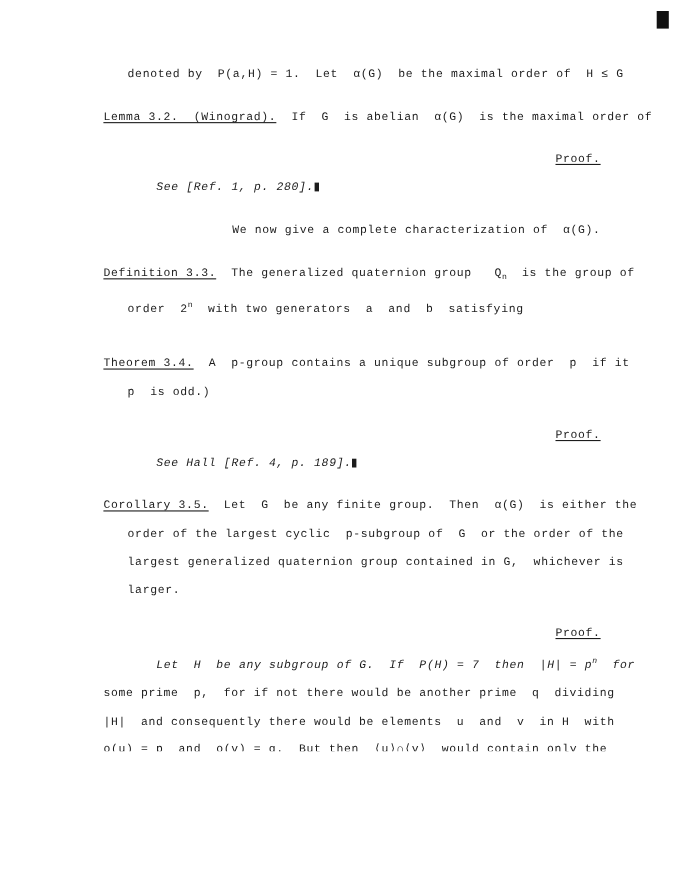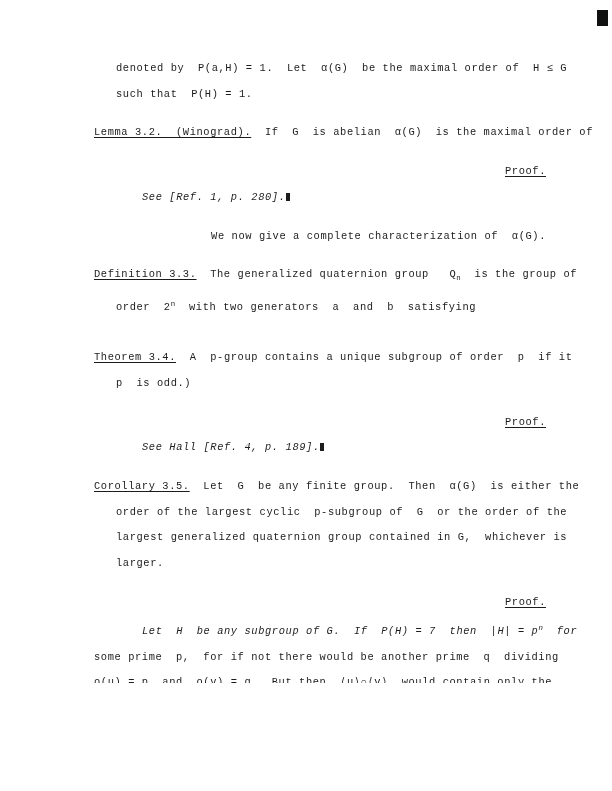--- a/index.html
+++ b/index.html
@@ -81,21 +81,20 @@
 </head>
 <body>
 
 <div class="page">
 
   <div class="corner-mark"></div>
 
   <div class="content">
 
     <div class="line indent2">denoted by  P(a,H) = 1.  Let  α(G)  be the maximal order of  H ≤ G</div>
-    <div class="line indent2">such that  P(H) = 1.</div>
 
     <div class="gap-md"></div>
     <div class="line indent1"><span class="u">Lemma 3.2.  (Winograd).</span><span>  If  G  is abelian  α(G)  is the maximal order of</span></div>
 
     <div class="gap-md"></div>
     <div class="line indent1"><span class="u">Proof.</span></div>
 
     <div class="line indent3"><span>See [Ref. 1, p. 280].</span><span class="eob"></span></div>
 
     <div class="gap-md"></div>
@@ -120,19 +119,20 @@
     <div class="line indent1"><span class="u">Corollary 3.5.</span><span>  Let  G  be any finite group.  Then  α(G)  is either the</span></div>
     <div class="line indent2">order of the largest cyclic  p-subgroup of  G  or the order of the</div>
     <div class="line indent2">largest generalized quaternion group contained in G,  whichever is</div>
     <div class="line indent2">larger.</div>
 
     <div class="gap-md"></div>
     <div class="line indent1"><span class="u">Proof.</span></div>
 
     <div class="line indent3"><span>Let  H  be any subgroup of G.  If  P(H) = 7  then  |H| = p</span><span class="sup">n</span><span>  for</span></div>
     <div class="line indent1">some prime  p,  for if not there would be another prime  q  dividing</div>
+    <div class="line indent1">|H|  and consequently there would be elements  u  and  v  in H  with</div>
     <div class="line indent1">o(u) = p  and  o(v) = q.  But then  ⟨u⟩∩⟨v⟩  would contain only the</div>
 
   </div>
 
   <div class="pagenum">20</div>
 
 </div>
 
 </body></html>

